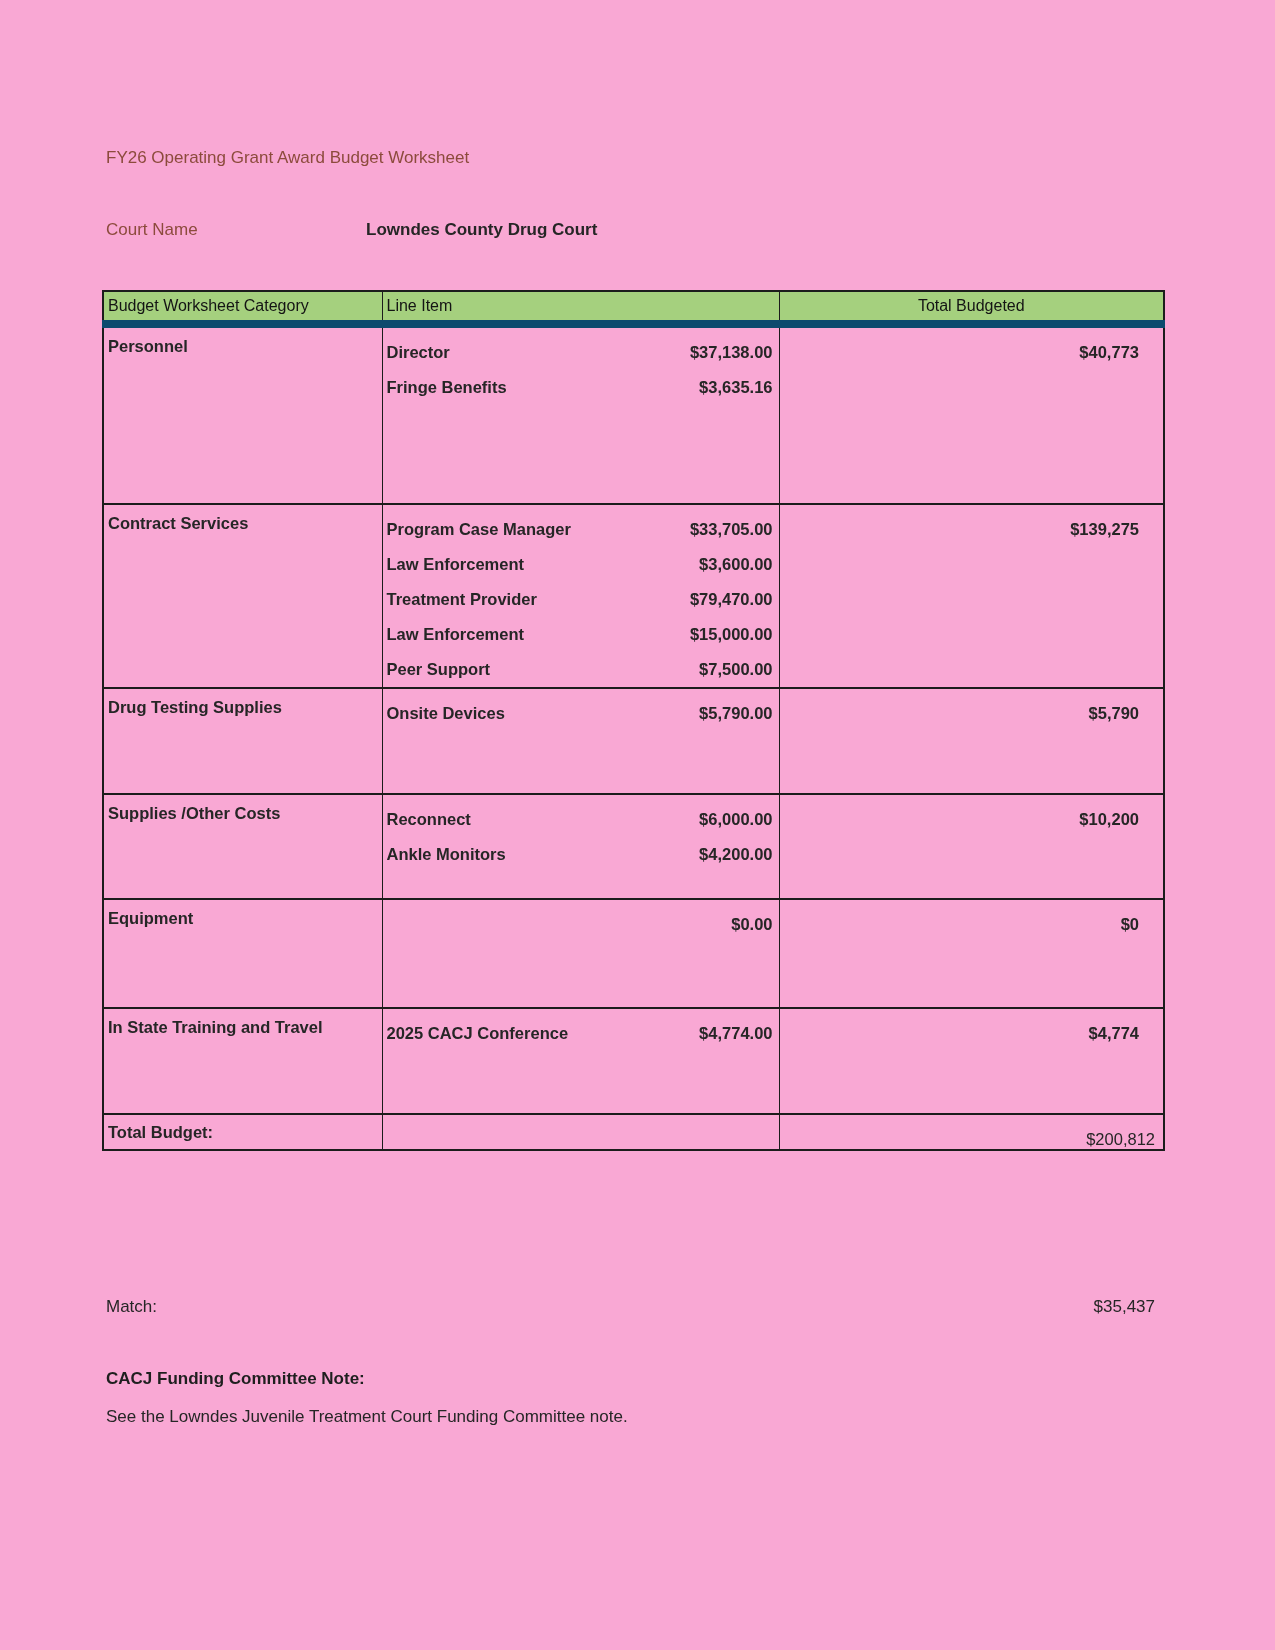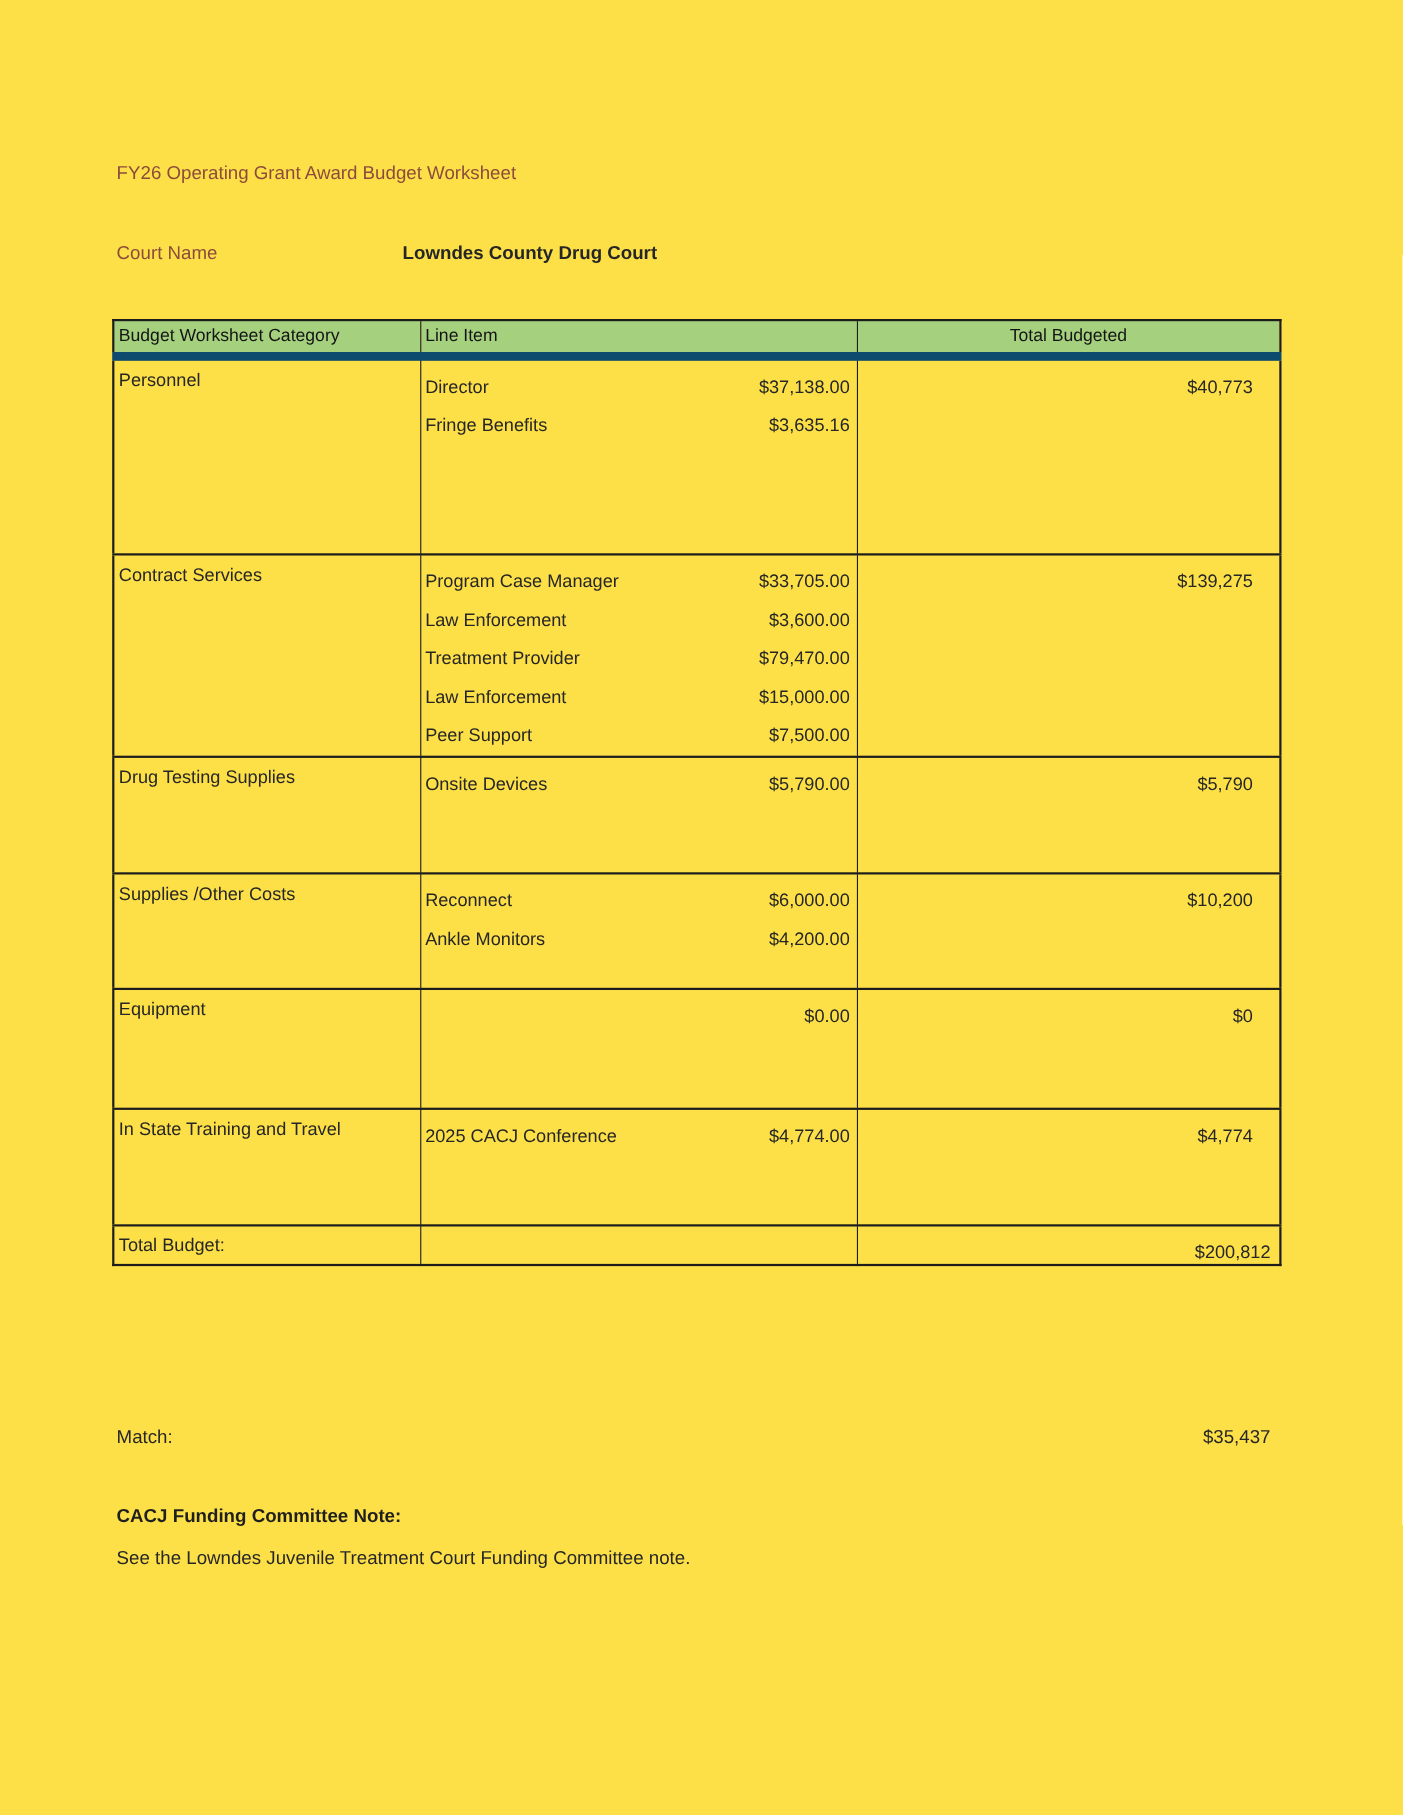--- a/index.html
+++ b/index.html
@@ -4,21 +4,21 @@
 <style>
   html, body {
     margin: 0;
     padding: 0;
     background: #ffffff;
   }
   .page {
     position: relative;
     width: 1275px;
     height: 1650px;
-    background: #fde047;
+    background: #f9a8d4;
     font-family: "Liberation Sans", "DejaVu Sans", sans-serif;
     color: #262626;
     overflow: hidden;
   }
   .doc-title {
     position: absolute;
     left: 106px;
     top: 148px;
     font-size: 17px;
     color: #8C4B3C;
@@ -68,20 +68,21 @@
   }
   th.h-total { text-align: center; }
   th.h-cat, th.h-item { border-right: 1px solid #1c1c1c; }
   tbody tr, tfoot tr {
     border-top: 2px solid #1c1c1c;
   }
   tbody td {
     vertical-align: top;
     font-size: 16.5px;
     overflow: hidden;
+    font-weight: bold;
   }
   td.col-category {
     padding: 7px 4px 0 4px;
     border-right: 1px solid #1c1c1c;
     line-height: 22px;
   }
   td.col-lineitem {
     padding: 7px 0 0 0;
     border-right: 1px solid #1c1c1c;
   }
@@ -96,21 +97,21 @@
     text-align: right;
     padding: 7px 24px 0 4px;
   }
   .total-line { line-height: 35px; white-space: nowrap; }
   tfoot tr { height: 36px; }
   tfoot td {
     vertical-align: middle;
     font-size: 16.5px;
   }
   td.total-label {
-    font-weight: normal;
+    font-weight: bold;
     padding: 0 4px;
     border-right: 1px solid #1c1c1c;
   }
   td.total-empty { border-right: 1px solid #1c1c1c; }
   td.total-value {
     text-align: right;
     padding: 14px 8px 0 4px;
   }
   .match-row {
     position: absolute;

